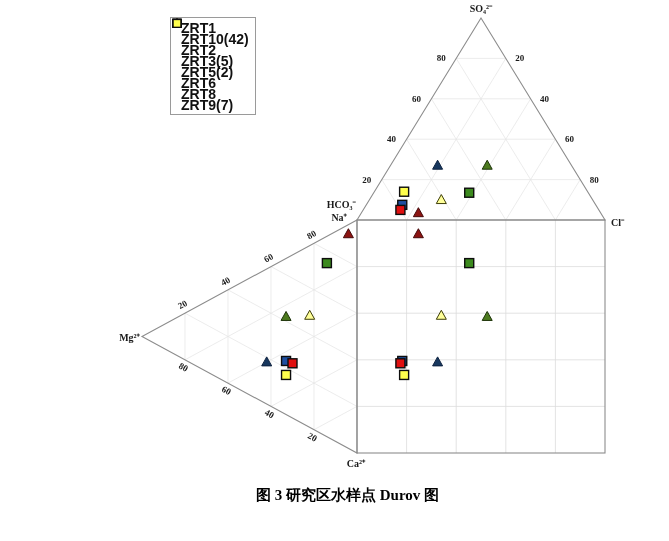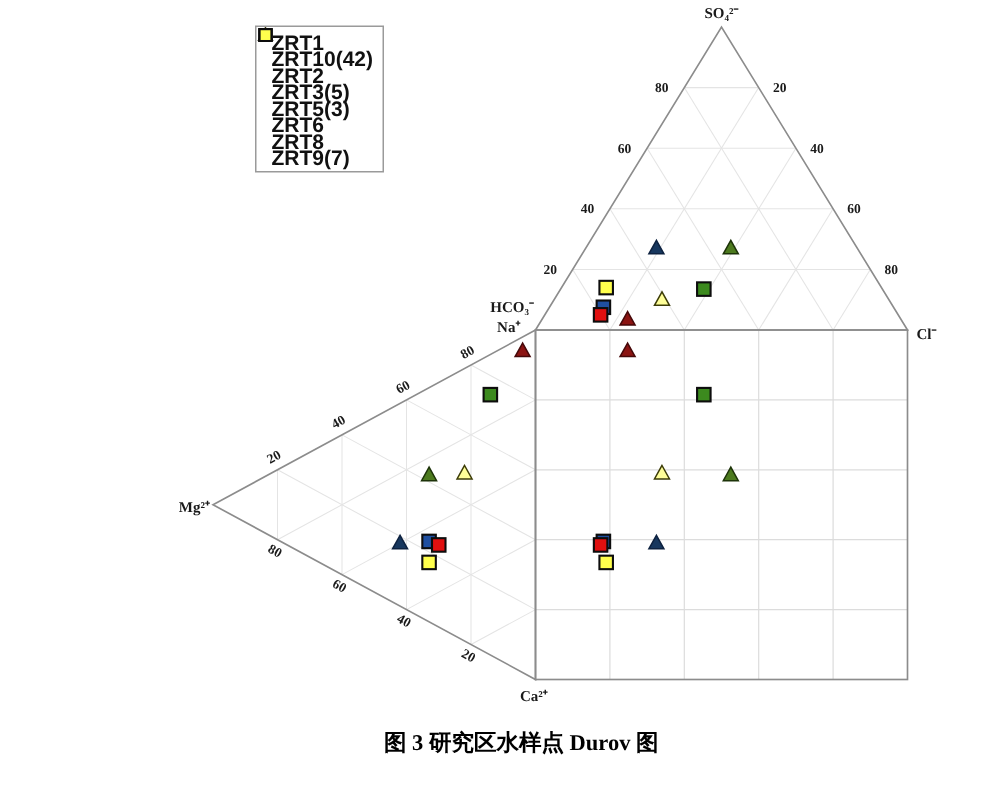--- a/index.html
+++ b/index.html
@@ -141,21 +141,21 @@
         <div class="leg-row">
           <svg width="12" height="10" class="leg-sym">
             <polygon points="6,0.7799999999999994 1.5999999999999996,8.700000000000001 10.4,8.700000000000001" fill="#ffff99" stroke="#3d3d08" stroke-width="1"></polygon>
           </svg>
           <span class="leg-label">ZRT3(5)</span>
         </div>
         <div class="leg-row">
           <svg width="12" height="10" class="leg-sym">
             <rect x="2.0399999999999996" y="1.44" width="7.920000000000001" height="7.920000000000001" fill="#1f4fa0" stroke="#0d0d0d" stroke-width="1.4"></rect>
           </svg>
-          <span class="leg-label">ZRT5(3)</span>
+          <span class="leg-label">ZRT5(2)</span>
         </div>
         <div class="leg-row">
           <svg width="12" height="10" class="leg-sym">
             <rect x="2.0399999999999996" y="1.44" width="7.920000000000001" height="7.920000000000001" fill="#e01010" stroke="#0d0d0d" stroke-width="1.4"></rect>
           </svg>
           <span class="leg-label">ZRT6</span>
         </div>
         <div class="leg-row">
           <svg width="12" height="10" class="leg-sym">
             <rect x="2.0399999999999996" y="1.44" width="7.920000000000001" height="7.920000000000001" fill="#3c8a1e" stroke="#0d0d0d" stroke-width="1.4"></rect>

